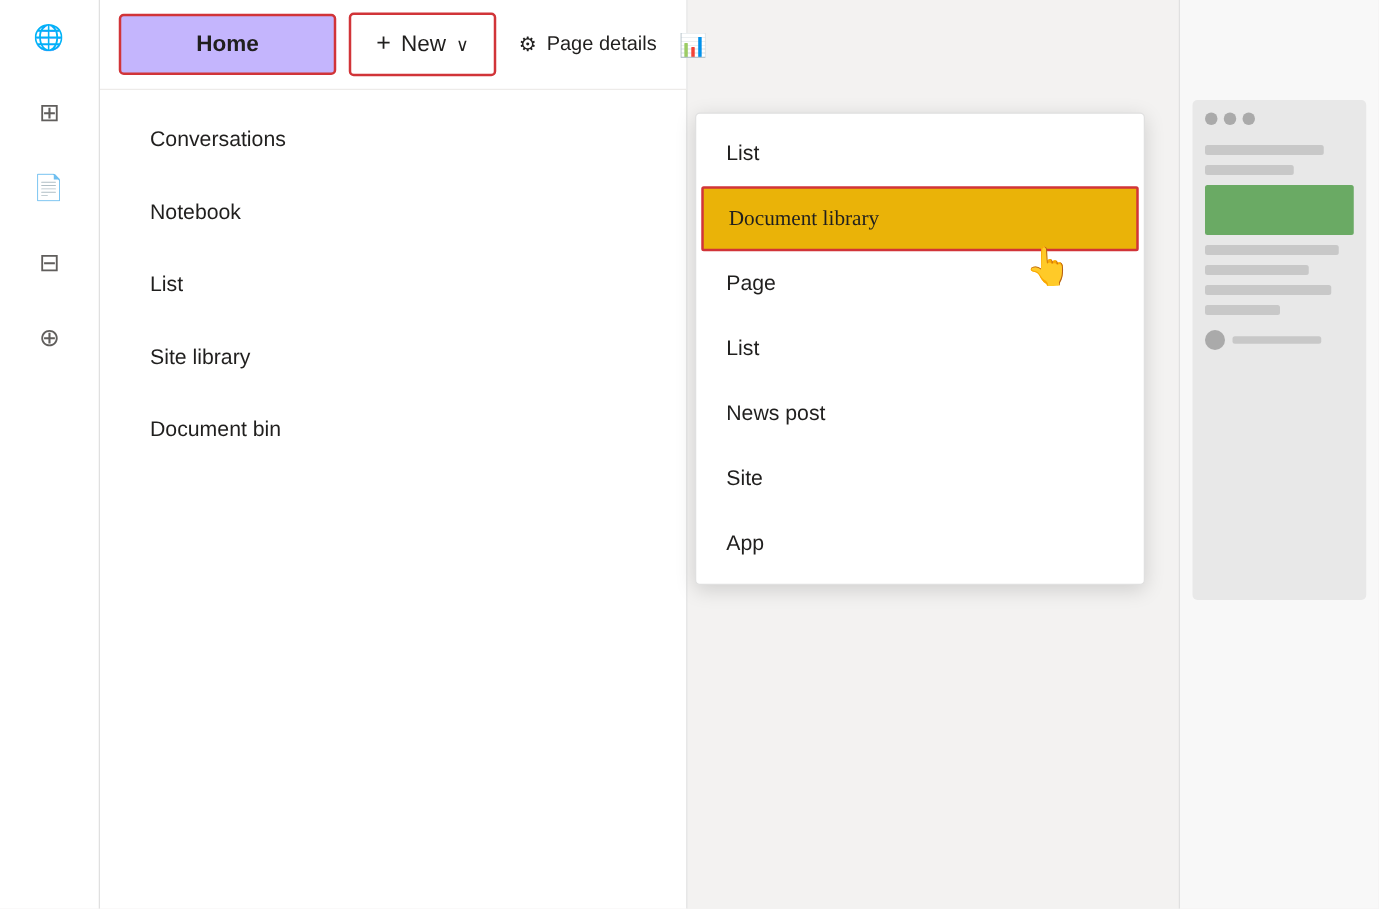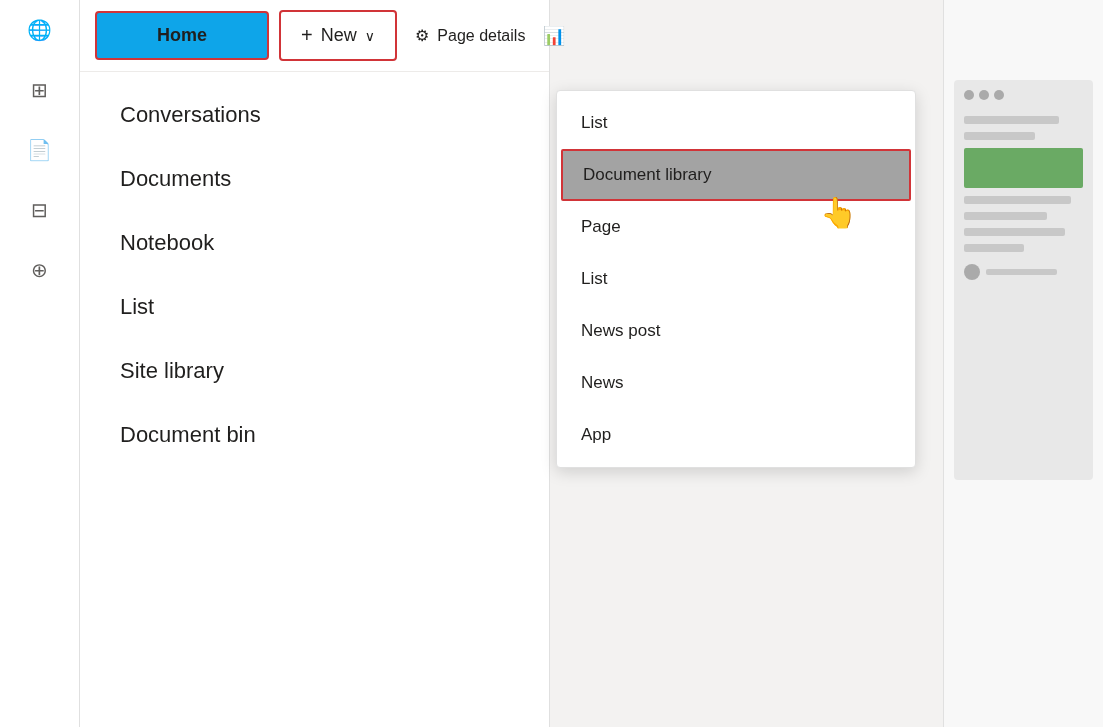--- a/index.html
+++ b/index.html
@@ -62,21 +62,21 @@
       background: #fff;
     }
 
     .home-tab {
       border: 2px solid #d13438;
       border-radius: 4px;
       padding: 12px 60px;
       font-size: 18px;
       font-weight: 600;
       color: #201f1e;
-      background: #0ea5e9;
+      background: #c4b5fd;
       cursor: pointer;
       white-space: nowrap;
     }
 
     .new-button {
       border: 2px solid #d13438;
       border-radius: 4px;
       padding: 12px 20px;
       font-size: 18px;
       font-weight: 400;
@@ -110,21 +110,21 @@
       border-radius: 4px;
     }
 
     
     .nav-items {
       padding: 10px 0;
     }
 
     .nav-item {
       padding: 18px 30px;
-      font-size: 22px;
+      font-size: 17px;
       color: #201f1e;
       cursor: pointer;
       border-radius: 4px;
       margin: 2px 10px;
     }
 
     
     .dropdown-menu {
       position: absolute;
       top: 90px;
@@ -139,25 +139,26 @@
     }
 
     .dropdown-item {
       padding: 16px 24px;
       font-size: 17px;
       color: #201f1e;
       cursor: pointer;
     }
 
     .dropdown-item.highlighted {
-      background: #a3a3a3;
+      background: #eab308;
       border: 2px solid #d13438;
       margin: 0 4px;
       border-radius: 2px;
       padding: 14px 20px;
+      font-family: Liberation Serif, serif;
     }
 
     
     .page-preview {
       position: absolute;
       right: 0;
       top: 0;
       width: 160px;
       height: 727px;
       background: #f8f8f8;
@@ -232,35 +233,34 @@
     </div>
     <div class="page-details-btn">
       <span>⚙</span>
       <span>Page details</span>
     </div>
     <div class="sidebar-icon" style="font-size:18px;">📊</div>
   </div>
 
   <div class="nav-items">
     <div class="nav-item">Conversations</div>
-    <div class="nav-item">Documents</div>
     <div class="nav-item">Notebook</div>
     <div class="nav-item">List</div>
     <div class="nav-item">Site library</div>
     <div class="nav-item">Document bin</div>
   </div>
 </div>
 
 <div class="dropdown-menu">
   <div class="dropdown-item">List</div>
   <div class="dropdown-item highlighted">Document library</div>
   <div class="dropdown-item">Page</div>
   <div class="dropdown-item">List</div>
   <div class="dropdown-item">News post</div>
-  <div class="dropdown-item">News</div>
+  <div class="dropdown-item">Site</div>
   <div class="dropdown-item">App</div>
 </div>
 
 <div class="cursor-hand">👆</div>
 
 <div class="page-preview">
   <div class="preview-inner">
     <div class="preview-dots">
       <div class="preview-dot"></div>
       <div class="preview-dot"></div>

